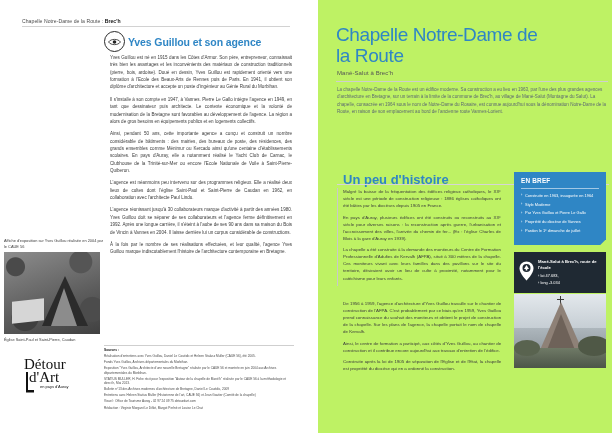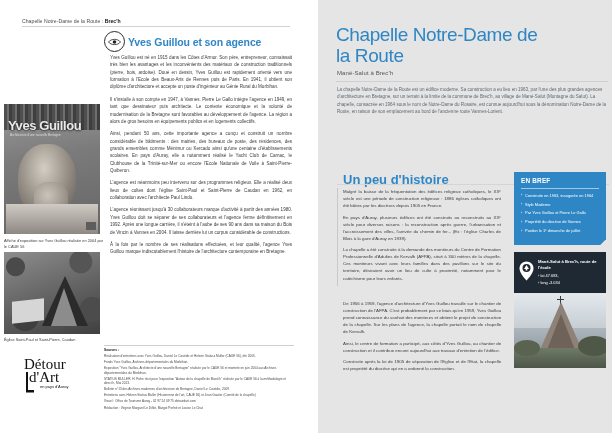--- a/index.html
+++ b/index.html
@@ -109,21 +109,21 @@
   
   .sources{
     position:absolute;left:104px;top:348px;width:190px;
     font-size:3.15px;line-height:1.42;color:#4a4a4a;
   }
   .sources .hdr{font-weight:700;color:#111;font-size:3.3px;margin-bottom:1.5px;}
   .sources p{margin:0 0 1.6px 0;}
   .src-rule{position:absolute;left:104px;top:345px;width:190px;height:.7px;background:#cfcfcf;}
 
   
-  .right-page{position:relative;width:306px;height:433px;background:#e5e5e5;}
+  .right-page{position:relative;width:306px;height:433px;background:#bef264;}
 
   .r-title{
     position:absolute;left:18px;top:24px;width:215px;
     font-size:19px;line-height:1.12;font-weight:400;color:#2f86c5;letter-spacing:-.4px;
   }
   .r-sub{
     position:absolute;left:19px;top:70px;font-size:6px;color:#555;letter-spacing:.1px;
   }
   .r-rule{position:absolute;left:18px;top:81px;width:272px;height:.8px;background:#cfcfcf;}
 
@@ -216,29 +216,20 @@
       <p>Yves Guillou est né en 1915 dans les Côtes d'Armor. Son père, entrepreneur, connaissait très bien les avantages et les inconvénients des matériaux de construction traditionnels (pierre, bois, ardoise).
 Doué en dessin, Yves Guillou est rapidement orienté vers une formation à l'Ecole des Beaux-Arts de Rennes puis de Paris. En 1941, il obtient son diplôme d'architecture et accepte un poste d'ingénieur au Génie Rural du Morbihan.</p>
       <p>Il s'installe à son compte en 1947, à Vannes. Pierre Le Gallo intègre l'agence en 1949, en tant que dessinateur puis architecte.
 Le contexte économique et la volonté de modernisation de la Bretagne sont favorables au développement de l'agence. La région a alors de gros besoins en équipements publics et en logements collectifs.</p>
       <p>Ainsi, pendant 50 ans, cette importante agence a conçu et construit un nombre considérable de bâtiments : des mairies, des bureaux de poste, des résidences, des grands ensembles comme Ménimur ou Kercado ainsi qu'une centaine d'établissements scolaires. En pays d'Auray, elle a notamment réalisé le Yacht Club de Carnac, le Clubhouse de la Trinité-sur-Mer ou encore l'Ecole Nationale de Voile à Saint-Pierre-Quiberon.</p>
       <p>L'agence est néanmoins peu intervenu sur des programmes religieux. Elle a réalisé deux lieux de cultes dont l'église Saint-Paul et Saint-Pierre de Caudan en 1962, en collaboration avec l'architecte Paul Lindu.</p>
       <p>L'agence réunissant jusqu'à 30 collaborateurs marque d'activité à partir des années 1980. Yves Guillou doit se séparer de ses collaborateurs et l'agence ferme définitivement en 1992. Après une longue carrière, il s'éteint à l'aube de ses 90 ans dans sa maison du Bois de Vincin à Vannes en 2004. Il laisse derrière lui un corpus considérable de constructions.</p>
       <p class="last">À la fois par le nombre de ses réalisations effectuées, et leur qualité, l'agence Yves Guillou marque indiscutablement l'histoire de l'architecture contemporaine en Bretagne.</p>
     </div>
 
-    <div class="poster">
-      <div class="strip"></div>
-      <div class="face"></div>
-      <div class="hand"></div>
-      <div class="shirt"></div>
-      <div class="pname">Yves Guillou</div>
-      <div class="psub">Architecture d'une nouvelle Bretagne</div>
-      <div class="fbox"></div>
-    </div>
     <div class="cap cap1">Affiche d'exposition sur Yves Guillou réalisée en 2004 par le CAUE 56</div>
 
     <div class="aerial">
       <div class="trees"></div>
       <div class="annex"></div>
       <div class="roof"></div>
       <div class="roof2"></div>
     </div>
     <div class="cap cap2">Église Saint-Paul et Saint-Pierre, Caudan</div>
 

